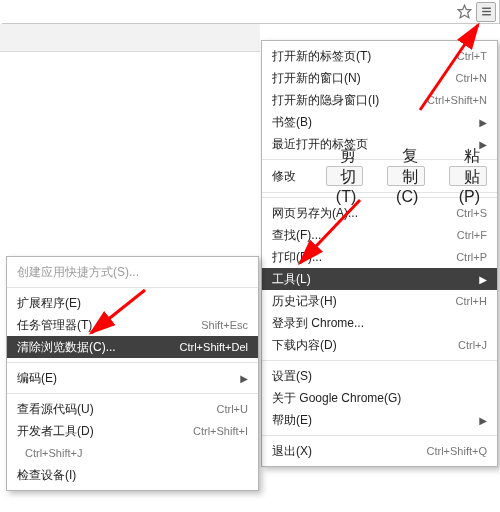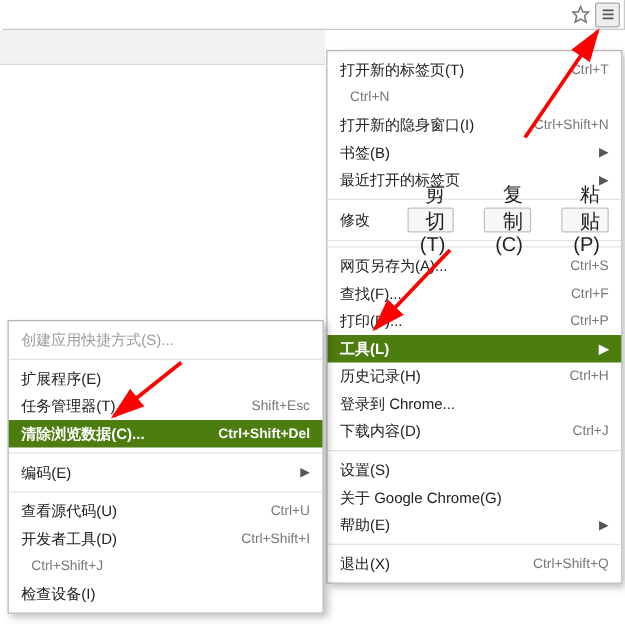--- a/index.html
+++ b/index.html
@@ -10,21 +10,21 @@
   .tab-strip { position:absolute; top:24px; left:0; width:260px; height:28px; background:#f2f2f2; border-bottom:1px solid #d9d9d9; }
 
   .menu { position:absolute; background:#fff; border:1px solid #b5b5b5; box-shadow:3px 3px 6px rgba(0,0,0,.25); padding:4px 0; }
   .main-menu { top:40px; right:2px; width:237px; }
   .sub-menu  { top:256px; left:6px; width:253px; }
 
   .row { display:flex; align-items:center; height:22px; padding:0 10px; white-space:nowrap; }
   .row .lbl { flex:1; }
   .row .sc  { color:#777; font-size:11px; margin-left:8px; }
   .row .arw { margin-left:6px; color:#555; font-size:10px; }
-  .row.hover { background:#4d7c0f; color:#fff;font-weight:bold; }
+  .row.hover { background:#404040; color:#fff; }
   .row.hover .sc,.row.hover .arw { color:#fff; }
   .row.dis { color:#9d9d9d; }
   .sep { height:1px; background:#e3e3e3; margin:4px 0; }
 
   .edit-row,.zoom-row { display:flex; align-items:center; height:24px; padding:0 10px; gap:24px; }
   .edit-row .lbl0 { flex:0 0 auto; margin-right:6px; }
   .btn { border:1px solid #c1c1c1; background:#f7f7f7; border-radius:2px; height:20px; padding:0 6px; display:flex; align-items:center; font-size:16px;text-align:right; }
   .zoom-row .lbl0 { flex:1; }
   .zoom-val { width:40px; text-align:center; }
   .sq { width:20px; justify-content:center; }
@@ -51,20 +51,21 @@
 </div>
 
 <div class="tab-strip"></div>
 
 <div class="menu main-menu">
   <div class="row">
       <span class="lbl">打开新的标签页(T)</span>
       <span class="sc">Ctrl+T</span>
     </div>
   <div class="row">
+      <span class="lbl">打开新的窗口(N)</span>
       <span class="sc">Ctrl+N</span>
     </div>
   <div class="row">
       <span class="lbl">打开新的隐身窗口(I)</span>
       <span class="sc">Ctrl+Shift+N</span>
     </div>
   <div class="row">
       <span class="lbl">书签(B)</span>
       <span class="arw">▶</span>
     </div>

